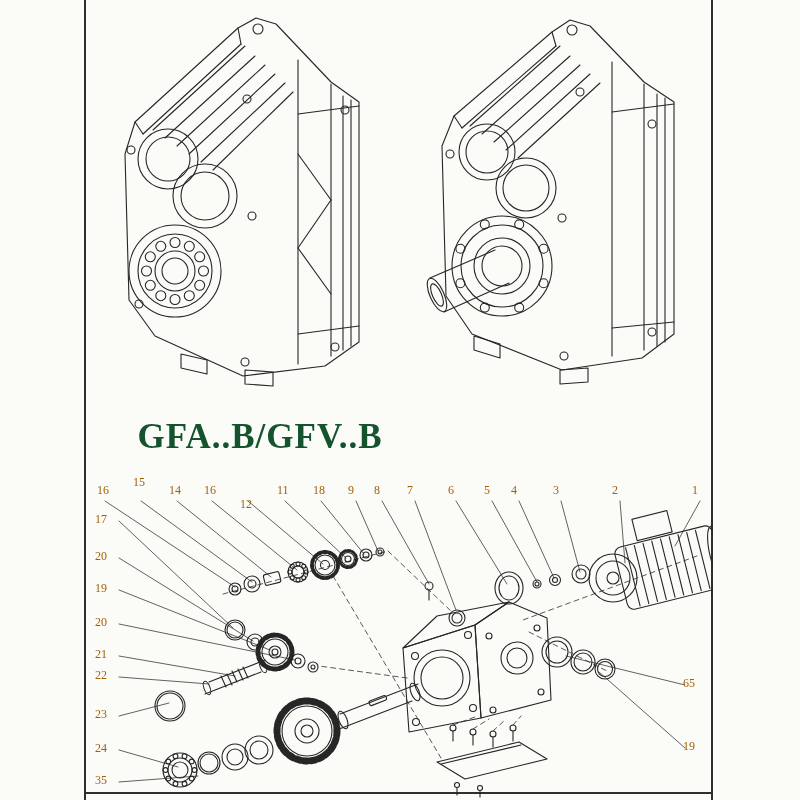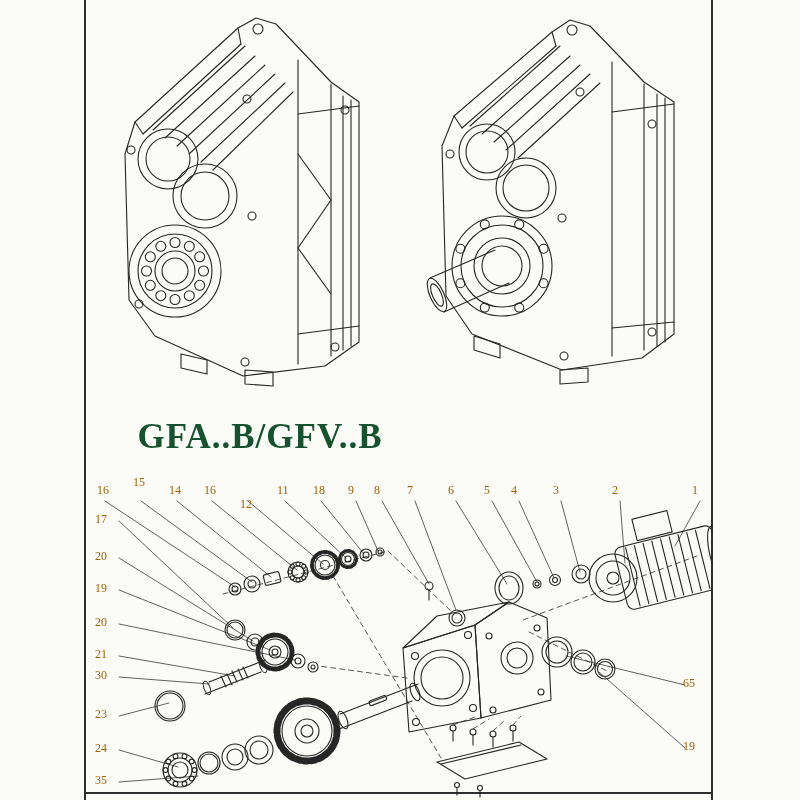--- a/index.html
+++ b/index.html
@@ -414,21 +414,21 @@
     <span class="callout" style="left:426px;top:14px">4</span>
     <span class="callout" style="left:468px;top:14px">3</span>
     <span class="callout" style="left:527px;top:14px">2</span>
     <span class="callout" style="left:607px;top:14px">1</span>
 
     <span class="callout" style="left:10px;top:43px">17</span>
     <span class="callout" style="left:10px;top:80px">20</span>
     <span class="callout" style="left:10px;top:112px">19</span>
     <span class="callout" style="left:10px;top:146px">20</span>
     <span class="callout" style="left:10px;top:178px">21</span>
-    <span class="callout" style="left:10px;top:199px">30</span>
+    <span class="callout" style="left:10px;top:199px">22</span>
     <span class="callout" style="left:10px;top:238px">23</span>
     <span class="callout" style="left:10px;top:272px">24</span>
     <span class="callout" style="left:10px;top:304px">35</span>
 
     <span class="callout" style="left:598px;top:207px">65</span>
     <span class="callout" style="left:598px;top:270px">19</span>
   </div>
 
 </div>
 

